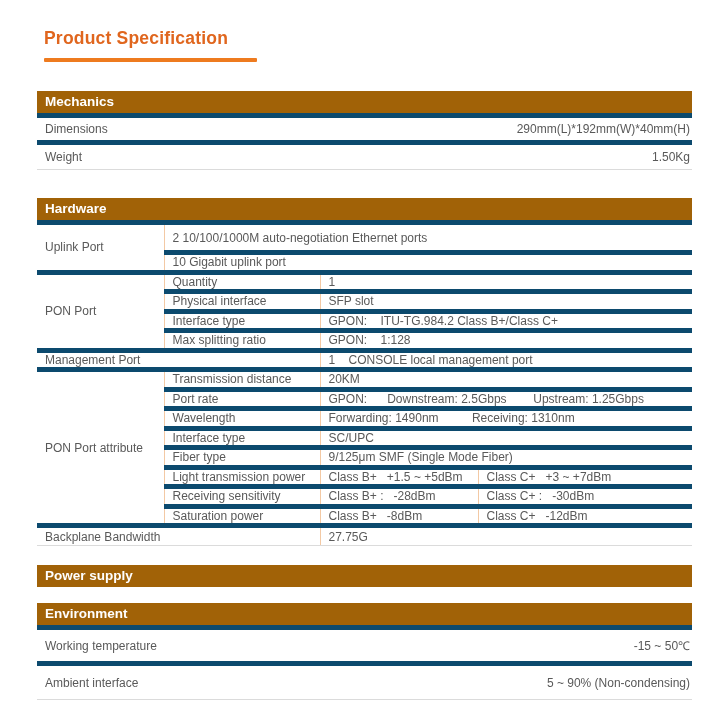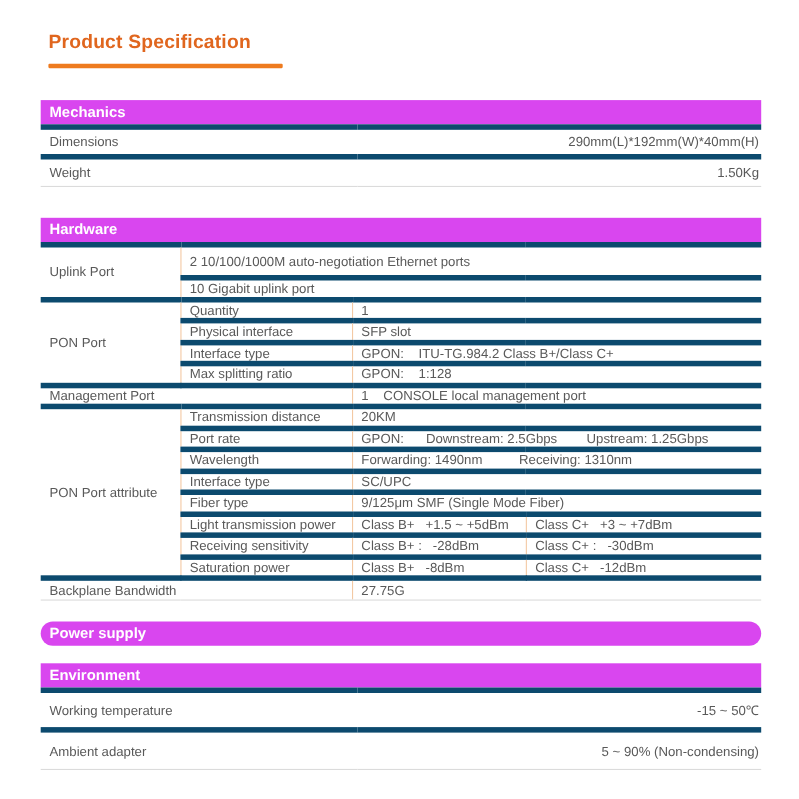--- a/index.html
+++ b/index.html
@@ -23,30 +23,30 @@
   .title-underline {
     margin-left: 7px;
     margin-top: 9px;
     width: 213px; height: 4px;
     background: #EE7B1F;
     border-radius: 1px;
   }
 
   .section-bar {
     width: 655px; height: 22px;
-    background: #d946ef;
+    background: #a16207;
     color: #ffffff;
     font-size: 13.5px;
     font-weight: bold;
     line-height: 21px;
     padding-left: 8px;
   }
   .mt-mech { margin-top: 29px; }
   .mt-hard { margin-top: 28px; }
-  .mt-power { margin-top: 19px; border-radius: 11px; }
+  .mt-power { margin-top: 19px; }
   .mt-env { margin-top: 16px; }
 
   table {
     width: 655px;
     border-collapse: collapse;
     table-layout: fixed;
     font-size: 12px;
     color: #595959;
   }
   td {
@@ -179,19 +179,19 @@
     <colgroup>
         <col style="width:288px">
         <col>
       </colgroup>
     <tbody>
         <tr>
       <td>Working temperature</td>
       <td class="val-flush">-15 ~ 50℃</td>
     </tr>
     <tr>
-      <td>Ambient adapter</td>
+      <td>Ambient interface</td>
       <td class="val-flush">5 ~ 90% (Non-condensing)</td>
     </tr>
   </tbody>
     </table>
 
 </div>
 
 </body></html>

